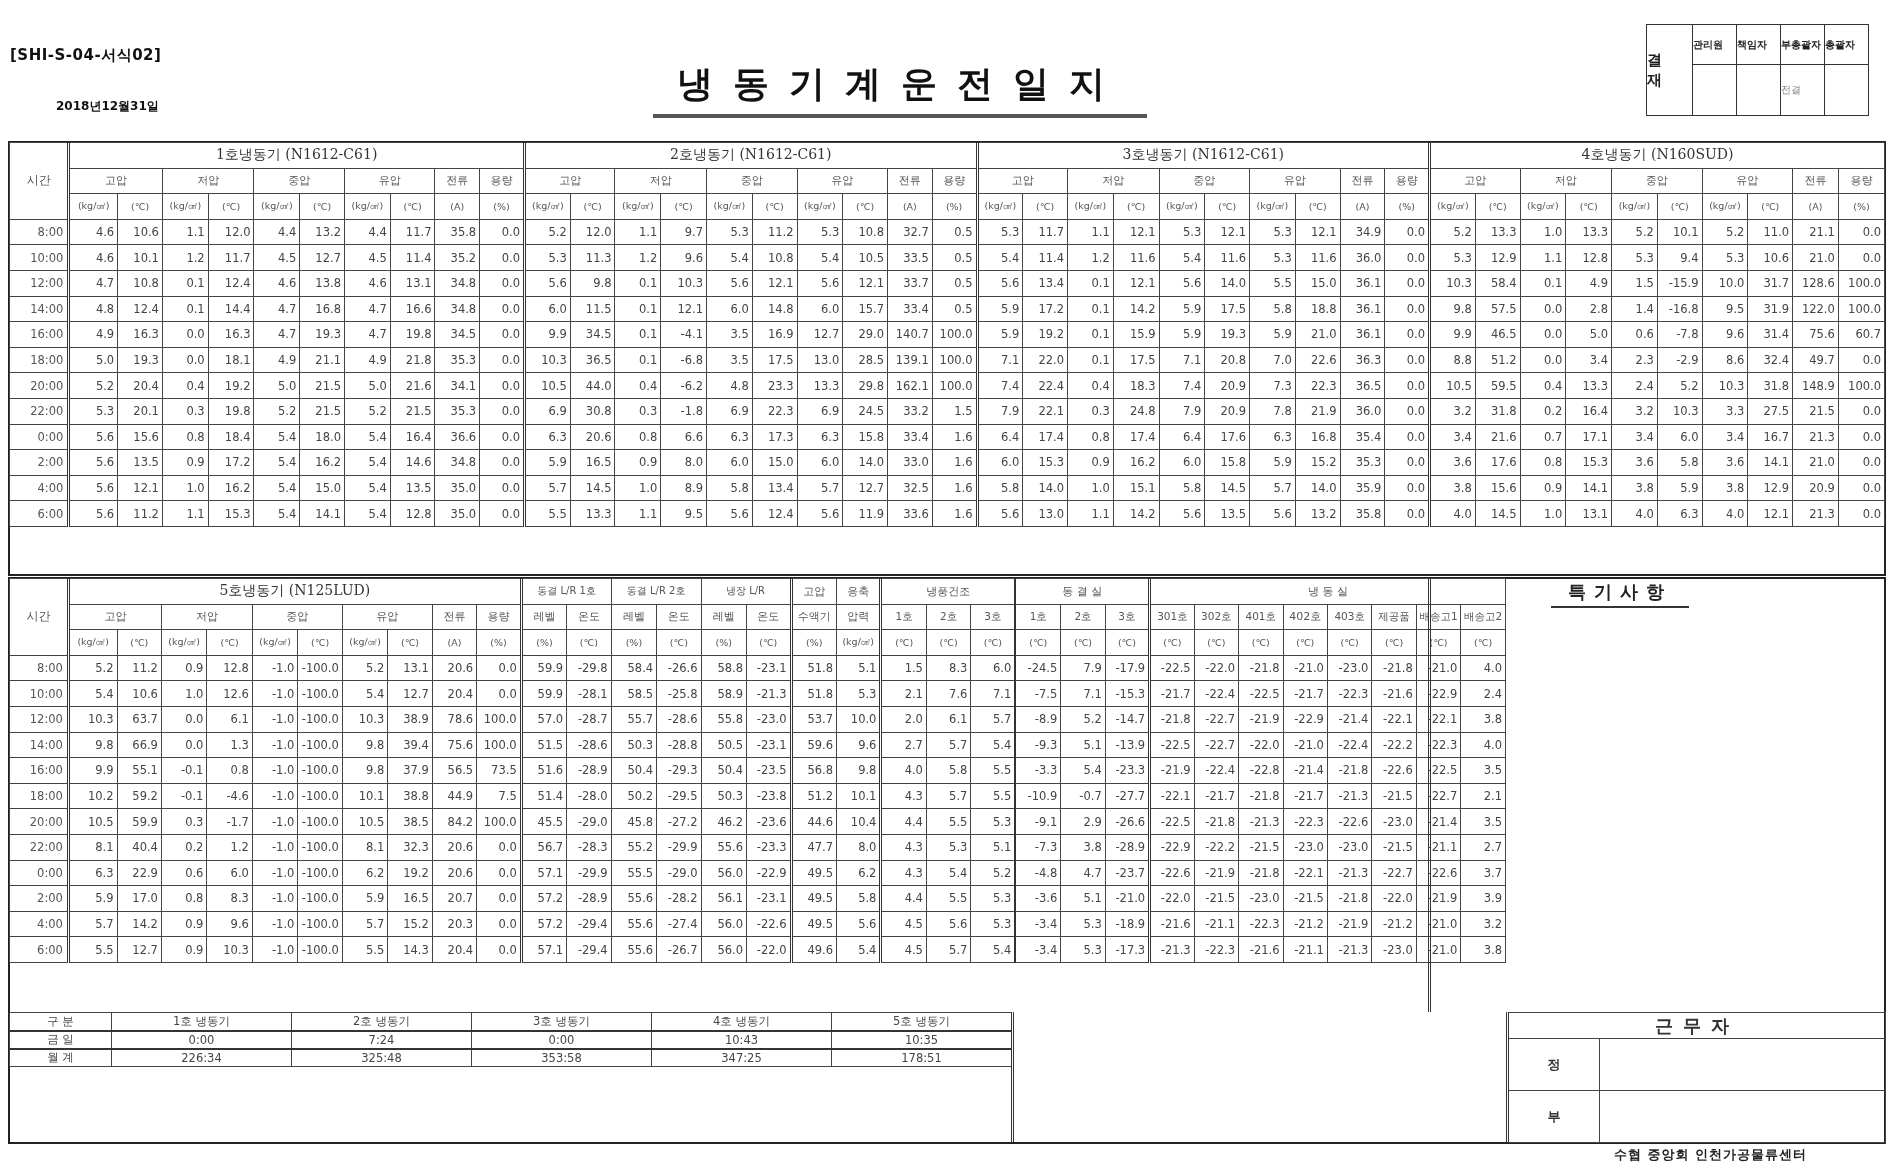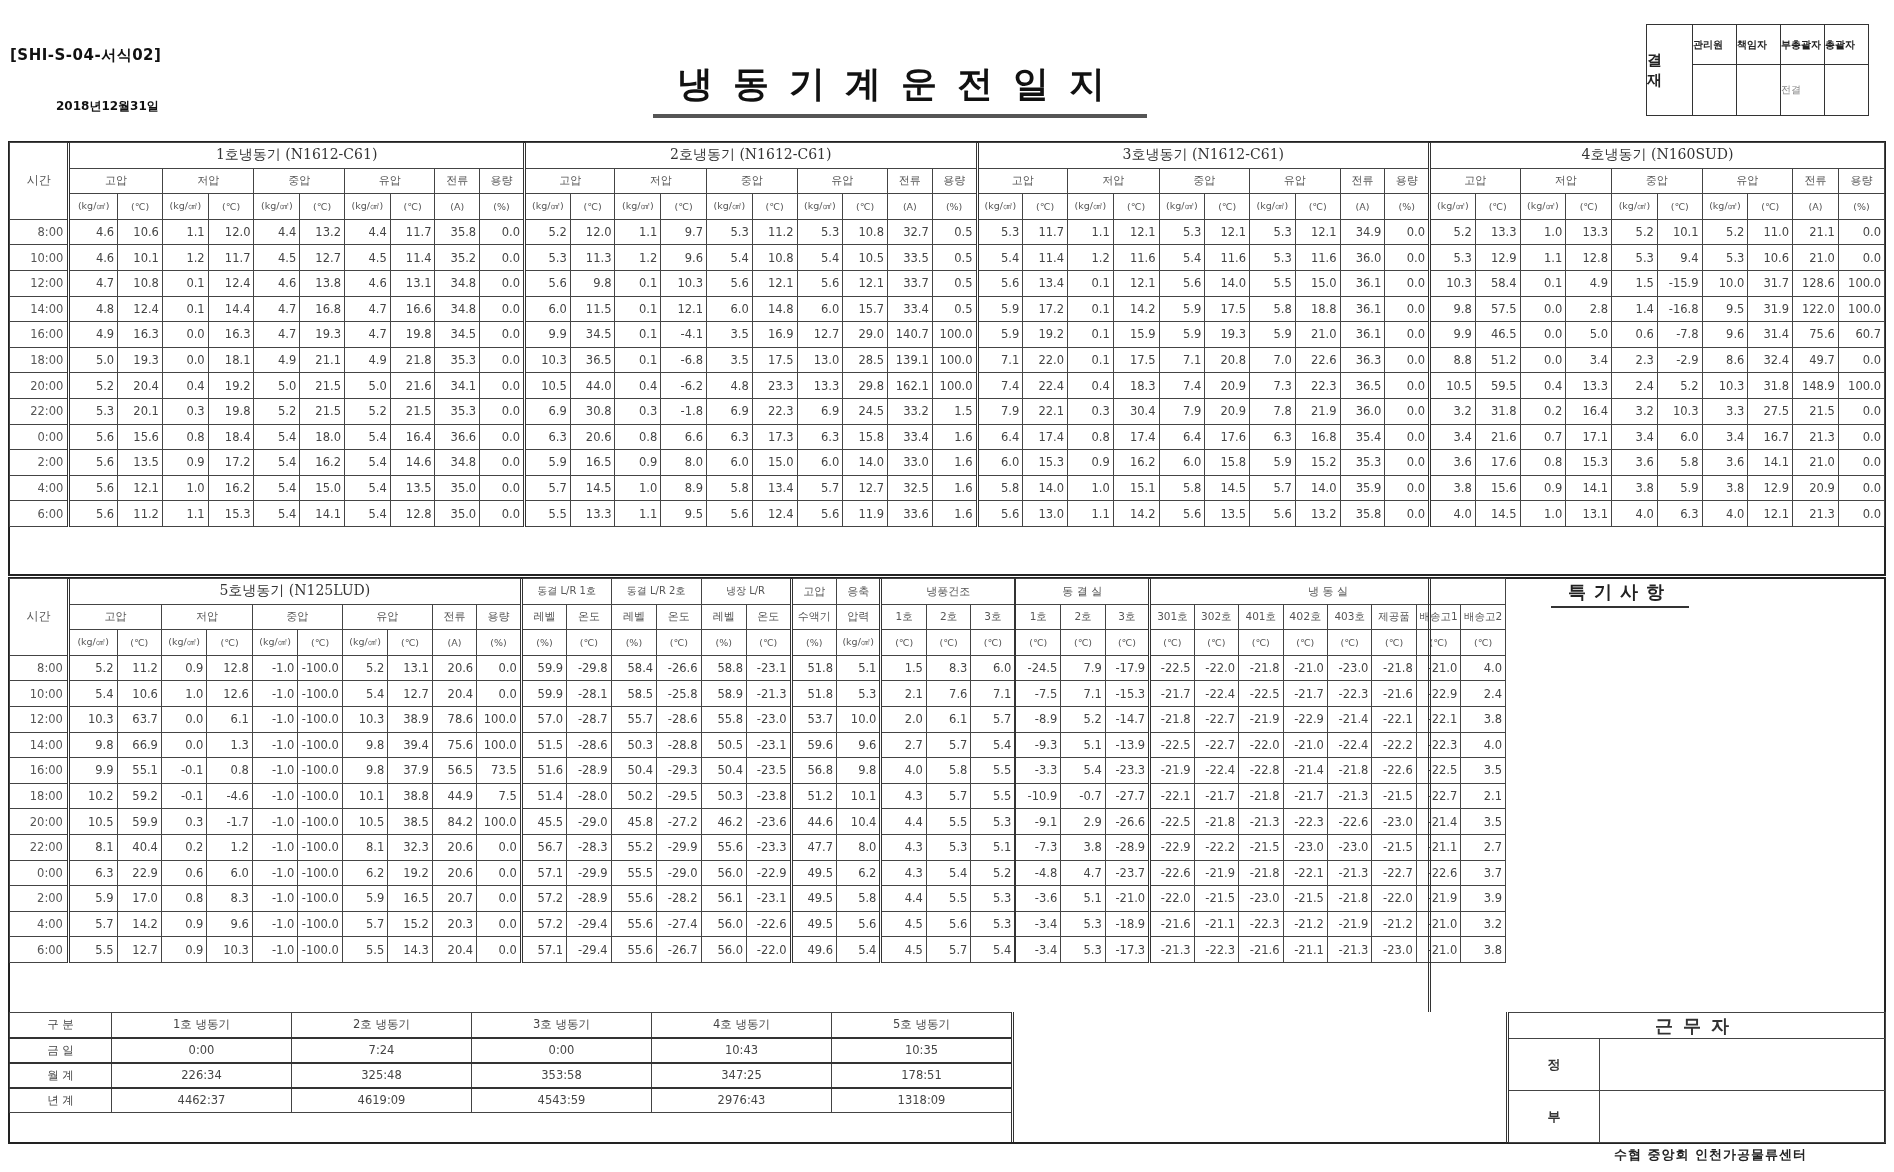--- a/index.html
+++ b/index.html
@@ -32,21 +32,21 @@
   .outer-top { position: absolute; left: 8px; top: 141px; width: 1878px; height: 435px; border: 2.5px solid #222; }
   .outer-bottom { position: absolute; left: 8px; top: 577px; width: 1878px; height: 567px; border: 2.5px solid #222; }
 
   
   .remarks { position: absolute; left: 1428px; top: 578px; width: 412px; height: 434px; border-left: 3px double #333; }
   .remarks-title { position: absolute; left: 120px; top: 2px; width: 138px; text-align: center; font-size: 18px; font-weight: bold;
                    letter-spacing: 8px; border-bottom: 2px solid #333; padding-bottom: 2px; }
 
   
   table.optime { position: absolute; left: 9px; top: 1012px; border-collapse: collapse; table-layout: fixed; }
-  table.optime td { border: 1px solid #444; text-align: center; font-size: 11.5px; color: #444; height: 25px; }
+  table.optime td { border: 1px solid #444; text-align: center; font-size: 11.5px; color: #444; height: 18px; }
   table.optime td.op-title { font-size: 13px; font-weight: bold; letter-spacing: 4px; color: #222; height: 26px; }
   table.optime tr.thick-top td { border-top: 2px solid #333; }
 
   .blank-mid { position: absolute; left: 1011px; top: 1012px; width: 495px; height: 130px; border-left: 3px double #333; }
 
   
   table.staff { position: absolute; left: 1506px; top: 1012px; border-collapse: collapse; table-layout: fixed; border-left: 3px double #333; }
   table.staff td { border: 1px solid #444; text-align: center; font-size: 13px; font-weight: bold; color: #333; }
   table.staff td.staff-title { font-size: 18px; letter-spacing: 10px; height: 26px; }
 
@@ -523,21 +523,21 @@
         <td>-1.8</td>
         <td>6.9</td>
         <td>22.3</td>
         <td>6.9</td>
         <td>24.5</td>
         <td>33.2</td>
         <td class="br">1.5</td>
         <td>7.9</td>
         <td>22.1</td>
         <td>0.3</td>
-        <td>30.4</td>
+        <td>24.8</td>
         <td>7.9</td>
         <td>20.9</td>
         <td>7.8</td>
         <td>21.9</td>
         <td>36.0</td>
         <td class="br">0.0</td>
         <td>3.2</td>
         <td>31.8</td>
         <td>0.2</td>
         <td>16.4</td>
@@ -1296,28 +1296,20 @@
     <td>10:35</td>
   </tr>
   <tr class="thick-top">
     <td>월 계</td>
     <td>226:34</td>
     <td>325:48</td>
     <td>353:58</td>
     <td>347:25</td>
     <td>178:51</td>
   </tr>
-  <tr class="thick-top">
-    <td>년 계</td>
-    <td>4462:37</td>
-    <td>4619:09</td>
-    <td>4543:59</td>
-    <td>2976:43</td>
-    <td>1318:09</td>
-  </tr>
 </tbody>
   </table>
 
 <div class="blank-mid"></div>
 
 <table class="staff" style="width:378px;">
   <colgroup>
       <col style="width:92px">
       <col style="width:286px">
     </colgroup>

